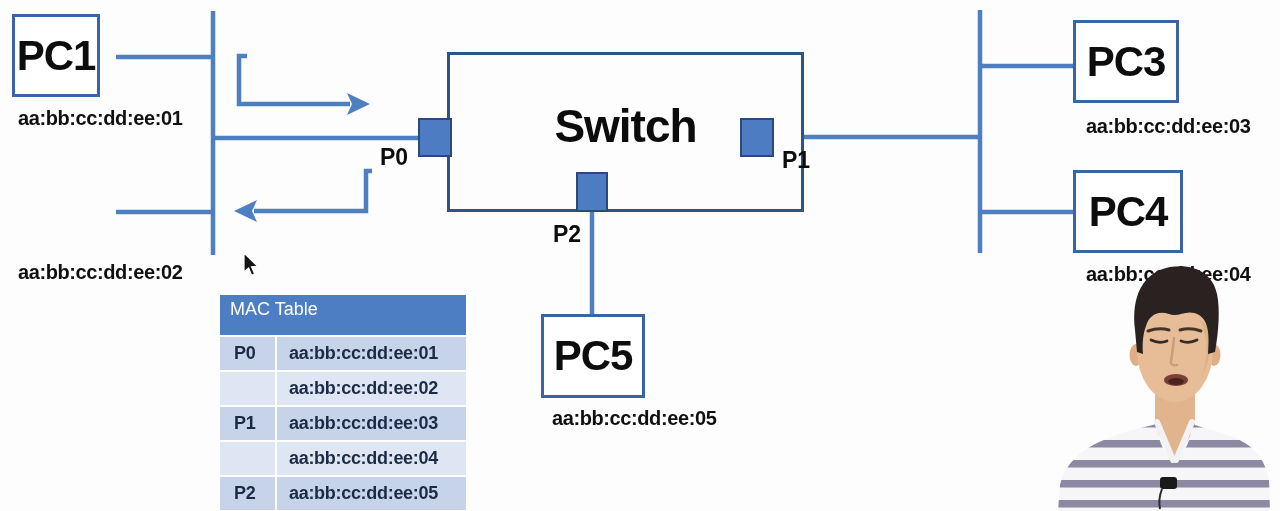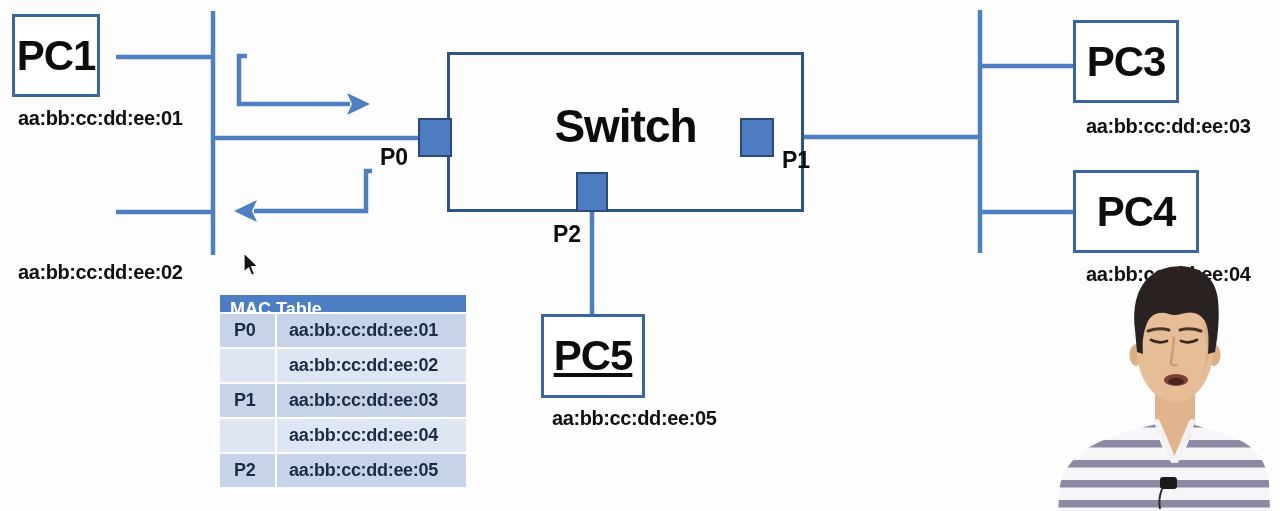--- a/index.html
+++ b/index.html
@@ -39,21 +39,21 @@
     white-space:nowrap;
   }
 
   
   .mac-table{
     position:absolute;left:220px;top:295px;width:246px;z-index:2;
     display:grid;grid-template-columns:55px 189px;column-gap:2px;row-gap:2px;
   }
   .mt-header{
     grid-column:1 / 3;background:#4d7ec3;color:#ffffff;
-    font-size:18px;font-weight:700;height:17px;line-height:28px;
+    font-size:18px;font-weight:400;height:40px;line-height:28px;
     padding-left:10px;box-sizing:border-box;
   }
   .mt-cell{
     height:33px;line-height:33px;font-size:18px;font-weight:700;
     color:#1c2b45;box-sizing:border-box;letter-spacing:-0.3px;
   }
   .mt-cell.port{padding-left:14px;}
   .mt-cell.mac{padding-left:12px;}
   .bg-dark{background:#c6d3e8;}
   .bg-light{background:#dde6f2;}
@@ -102,26 +102,26 @@
   </div>
   <div class="mac-label" style="left:18px;top:107px;">aa:bb:cc:dd:ee:01</div>
 
   <div class="mac-label" style="left:18px;top:261px;">aa:bb:cc:dd:ee:02</div>
 
   <div class="pc-box" style="left:1073px;top:20px;width:106px;height:83px;">
     <span>PC3</span>
   </div>
   <div class="mac-label" style="left:1086px;top:115px;">aa:bb:cc:dd:ee:03</div>
 
-  <div class="pc-box" style="left:1073px;top:170px;width:126px;height:83px;">
+  <div class="pc-box" style="left:1073px;top:170px;width:110px;height:83px;">
     <span>PC4</span>
   </div>
   <div class="mac-label" style="left:1086px;top:263px;">aa:bb:cc:dd:ee:04</div>
 
-  <div class="pc-box" style="left:541px;top:314px;width:104px;height:84px;text-decoration:underline;">
+  <div class="pc-box" style="left:541px;top:314px;width:104px;height:84px;">
     <span>PC5</span>
   </div>
   <div class="mac-label" style="left:552px;top:407px;">aa:bb:cc:dd:ee:05</div>
 
   <div class="mac-table">
     <div class="mt-header">MAC Table</div>
 
     <div class="mt-cell port bg-dark">P0</div>
     <div class="mt-cell mac  bg-dark">aa:bb:cc:dd:ee:01</div>
 

